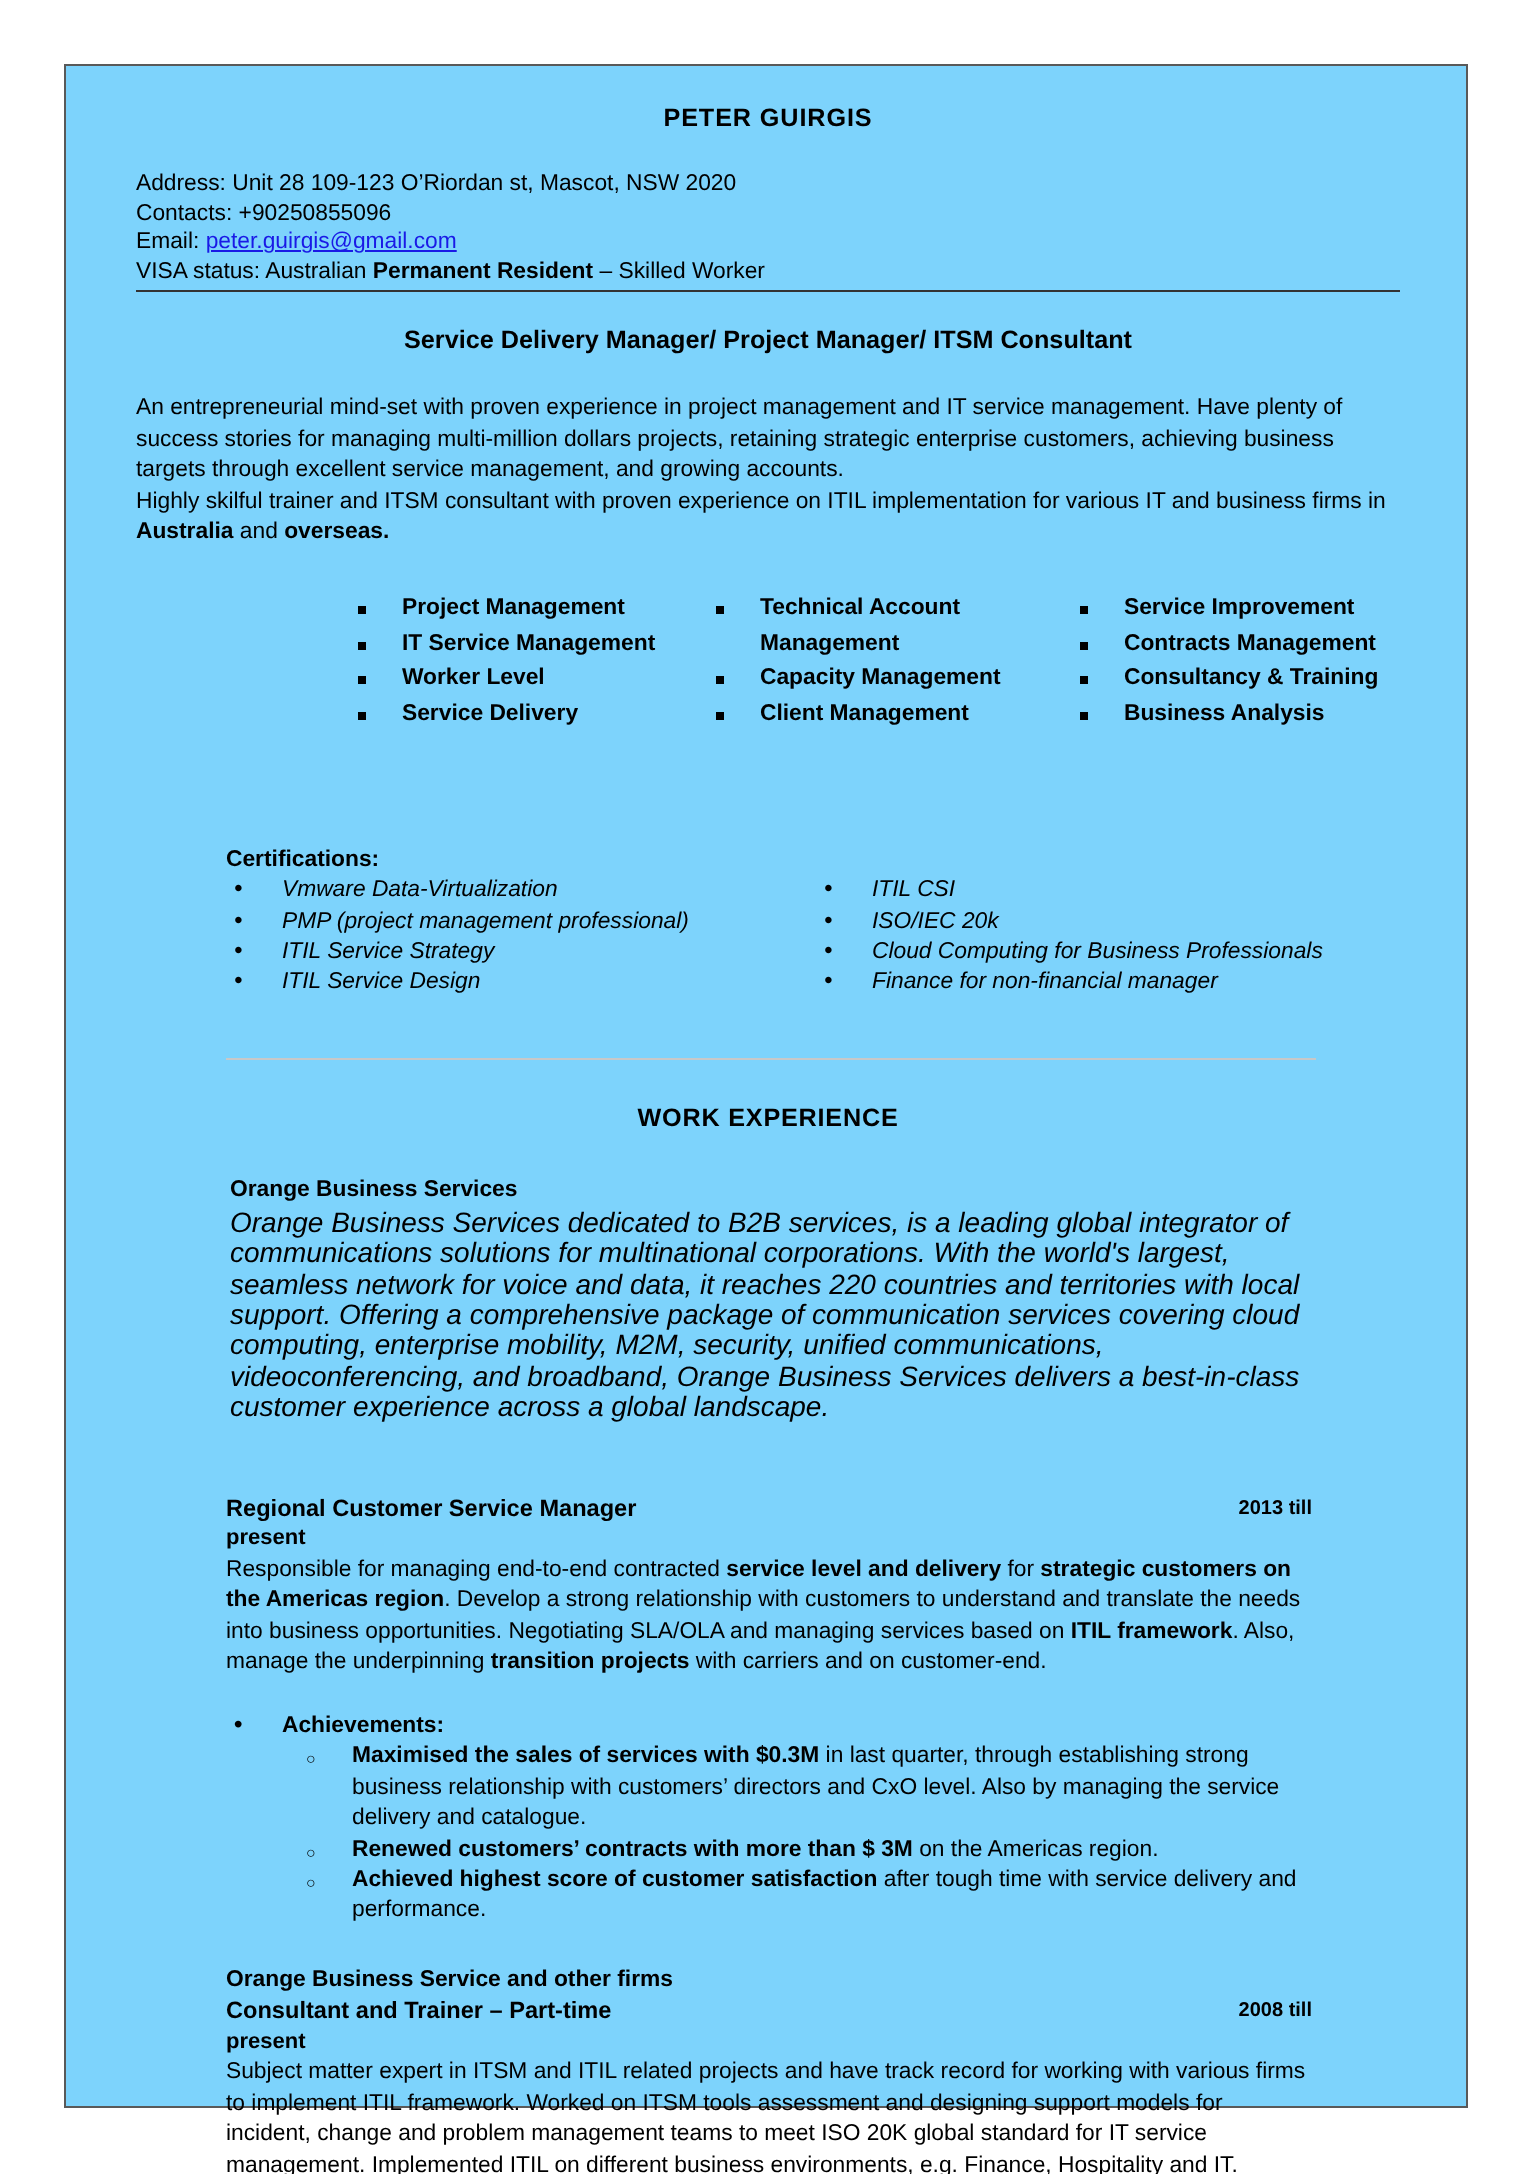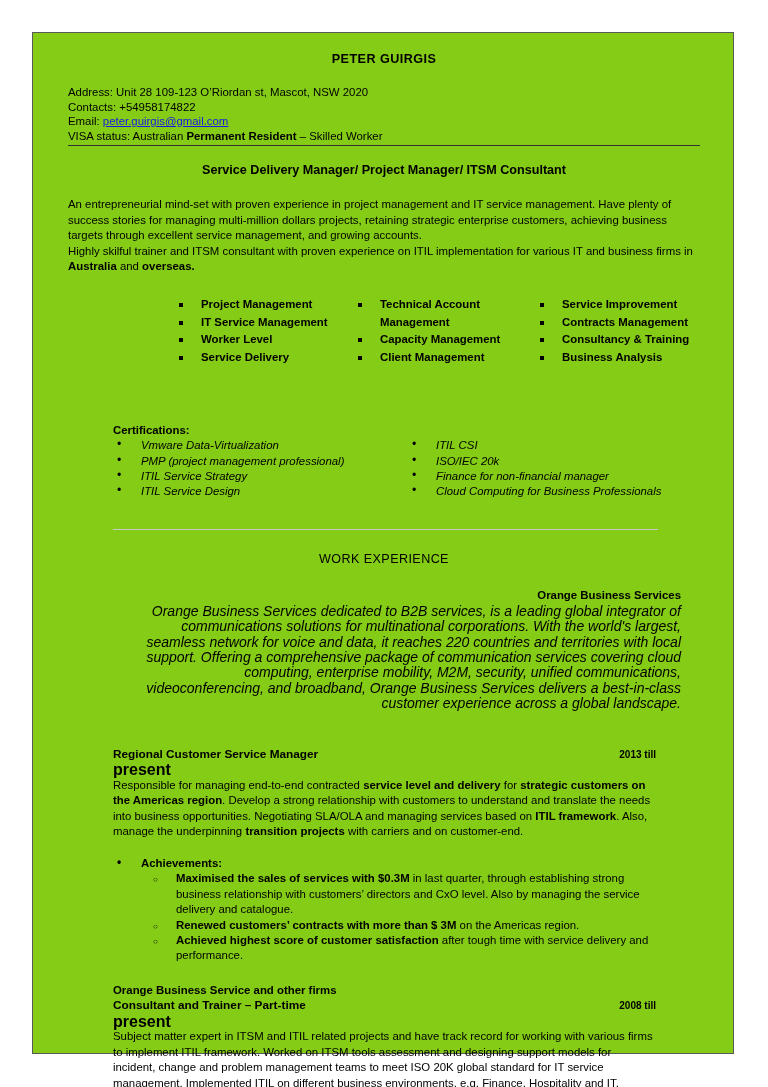--- a/index.html
+++ b/index.html
@@ -14,21 +14,21 @@
     color: #000000;
     overflow: hidden;
   }
   .page {
     position: absolute;
     left: 32px;
     top: 32px;
     width: 702px;
     height: 1022px;
     border: 1px solid #595959;
-    background: #84cc16;
+    background: #7dd3fc;
     box-sizing: border-box;
   }
   .inner {
     position: absolute;
     left: 35px;
     top: 19px;
     width: 632px;
   }
 
   
@@ -138,30 +138,29 @@
     position: absolute;
     left: 4px;
     top: -1px;
     font-size: 12px;
   }
 
   
   .we-rule-wrap { margin-top: 9px; }
   .we-title {
     text-align: center;
-    font-weight: normal;
+    font-weight: bold;
     font-size: 12.6px;
     letter-spacing: .4px;
     margin-top: 22px;
     margin-bottom: 22px;
   }
   .company {
-    margin-left: 70px;
+    margin-left: 47px;
     width: 543px;
-    text-align: right;
   }
   .company-name {
     font-weight: bold;
     font-size: 11.4px;
     line-height: 15.4px;
   }
   .company-desc {
     font-size: 14px;
     line-height: 15.4px;
     font-style: italic;
@@ -179,21 +178,21 @@
   }
   .role-date {
     position: absolute;
     right: 0;
     top: 0;
     font-weight: bold;
     font-size: 10px;
   }
   .role-date-cont {
     font-weight: bold;
-    font-size: 16px;
+    font-size: 11px;
     line-height: 15.6px;
   }
   .role-desc {
     font-size: 11.4px;
     line-height: 15.4px;
     margin-top: 0;
   }
   .ach-wrap { margin-top: 16px; margin-left: 45px; width: 543px; }
   .ach-head {
     position: relative;
@@ -231,21 +230,21 @@
 
 <div class="page">
   <div class="inner">
 
     <div class="doc-name">PETER GUIRGIS</div>
 
     <div class="contact-line">
       <span>Address:</span><span> Unit 28 109-123 O’Riordan st, Mascot, NSW 2020</span>
     </div>
     <div class="contact-line">
-      <span>Contacts:</span><span> +54958174822</span>
+      <span>Contacts:</span><span> +90250855096</span>
     </div>
     <div class="contact-line">
       <span>Email:</span>
       <a class="email-link" href="#">peter.guirgis@gmail.com</a>
     </div>
     <div class="contact-line">
       <span>VISA status:</span><span> Australian </span><b>Permanent Resident</b><span> – Skilled Worker</span>
     </div>
     <hr class="rule-full">
 
@@ -281,22 +280,22 @@
       <div class="certs-cols">
         <div class="certs-col c1">
           <div class="dot-item">Vmware Data-Virtualization</div>
           <div class="dot-item">PMP (project management professional)</div>
           <div class="dot-item">ITIL Service Strategy</div>
           <div class="dot-item">ITIL Service Design</div>
         </div>
         <div class="certs-col c2">
           <div class="dot-item">ITIL CSI</div>
           <div class="dot-item">ISO/IEC 20k</div>
+          <div class="dot-item">Cloud Computing for Business Professionals</div>
           <div class="dot-item">Finance for non-financial manager</div>
-          <div class="dot-item">Cloud Computing for Business Professionals</div>
         </div>
       </div>
     </div>
 
     <div class="we-rule-wrap">
       <hr class="rule-inset">
     </div>
     <div class="we-title">WORK EXPERIENCE</div>
 
     <div class="company">

